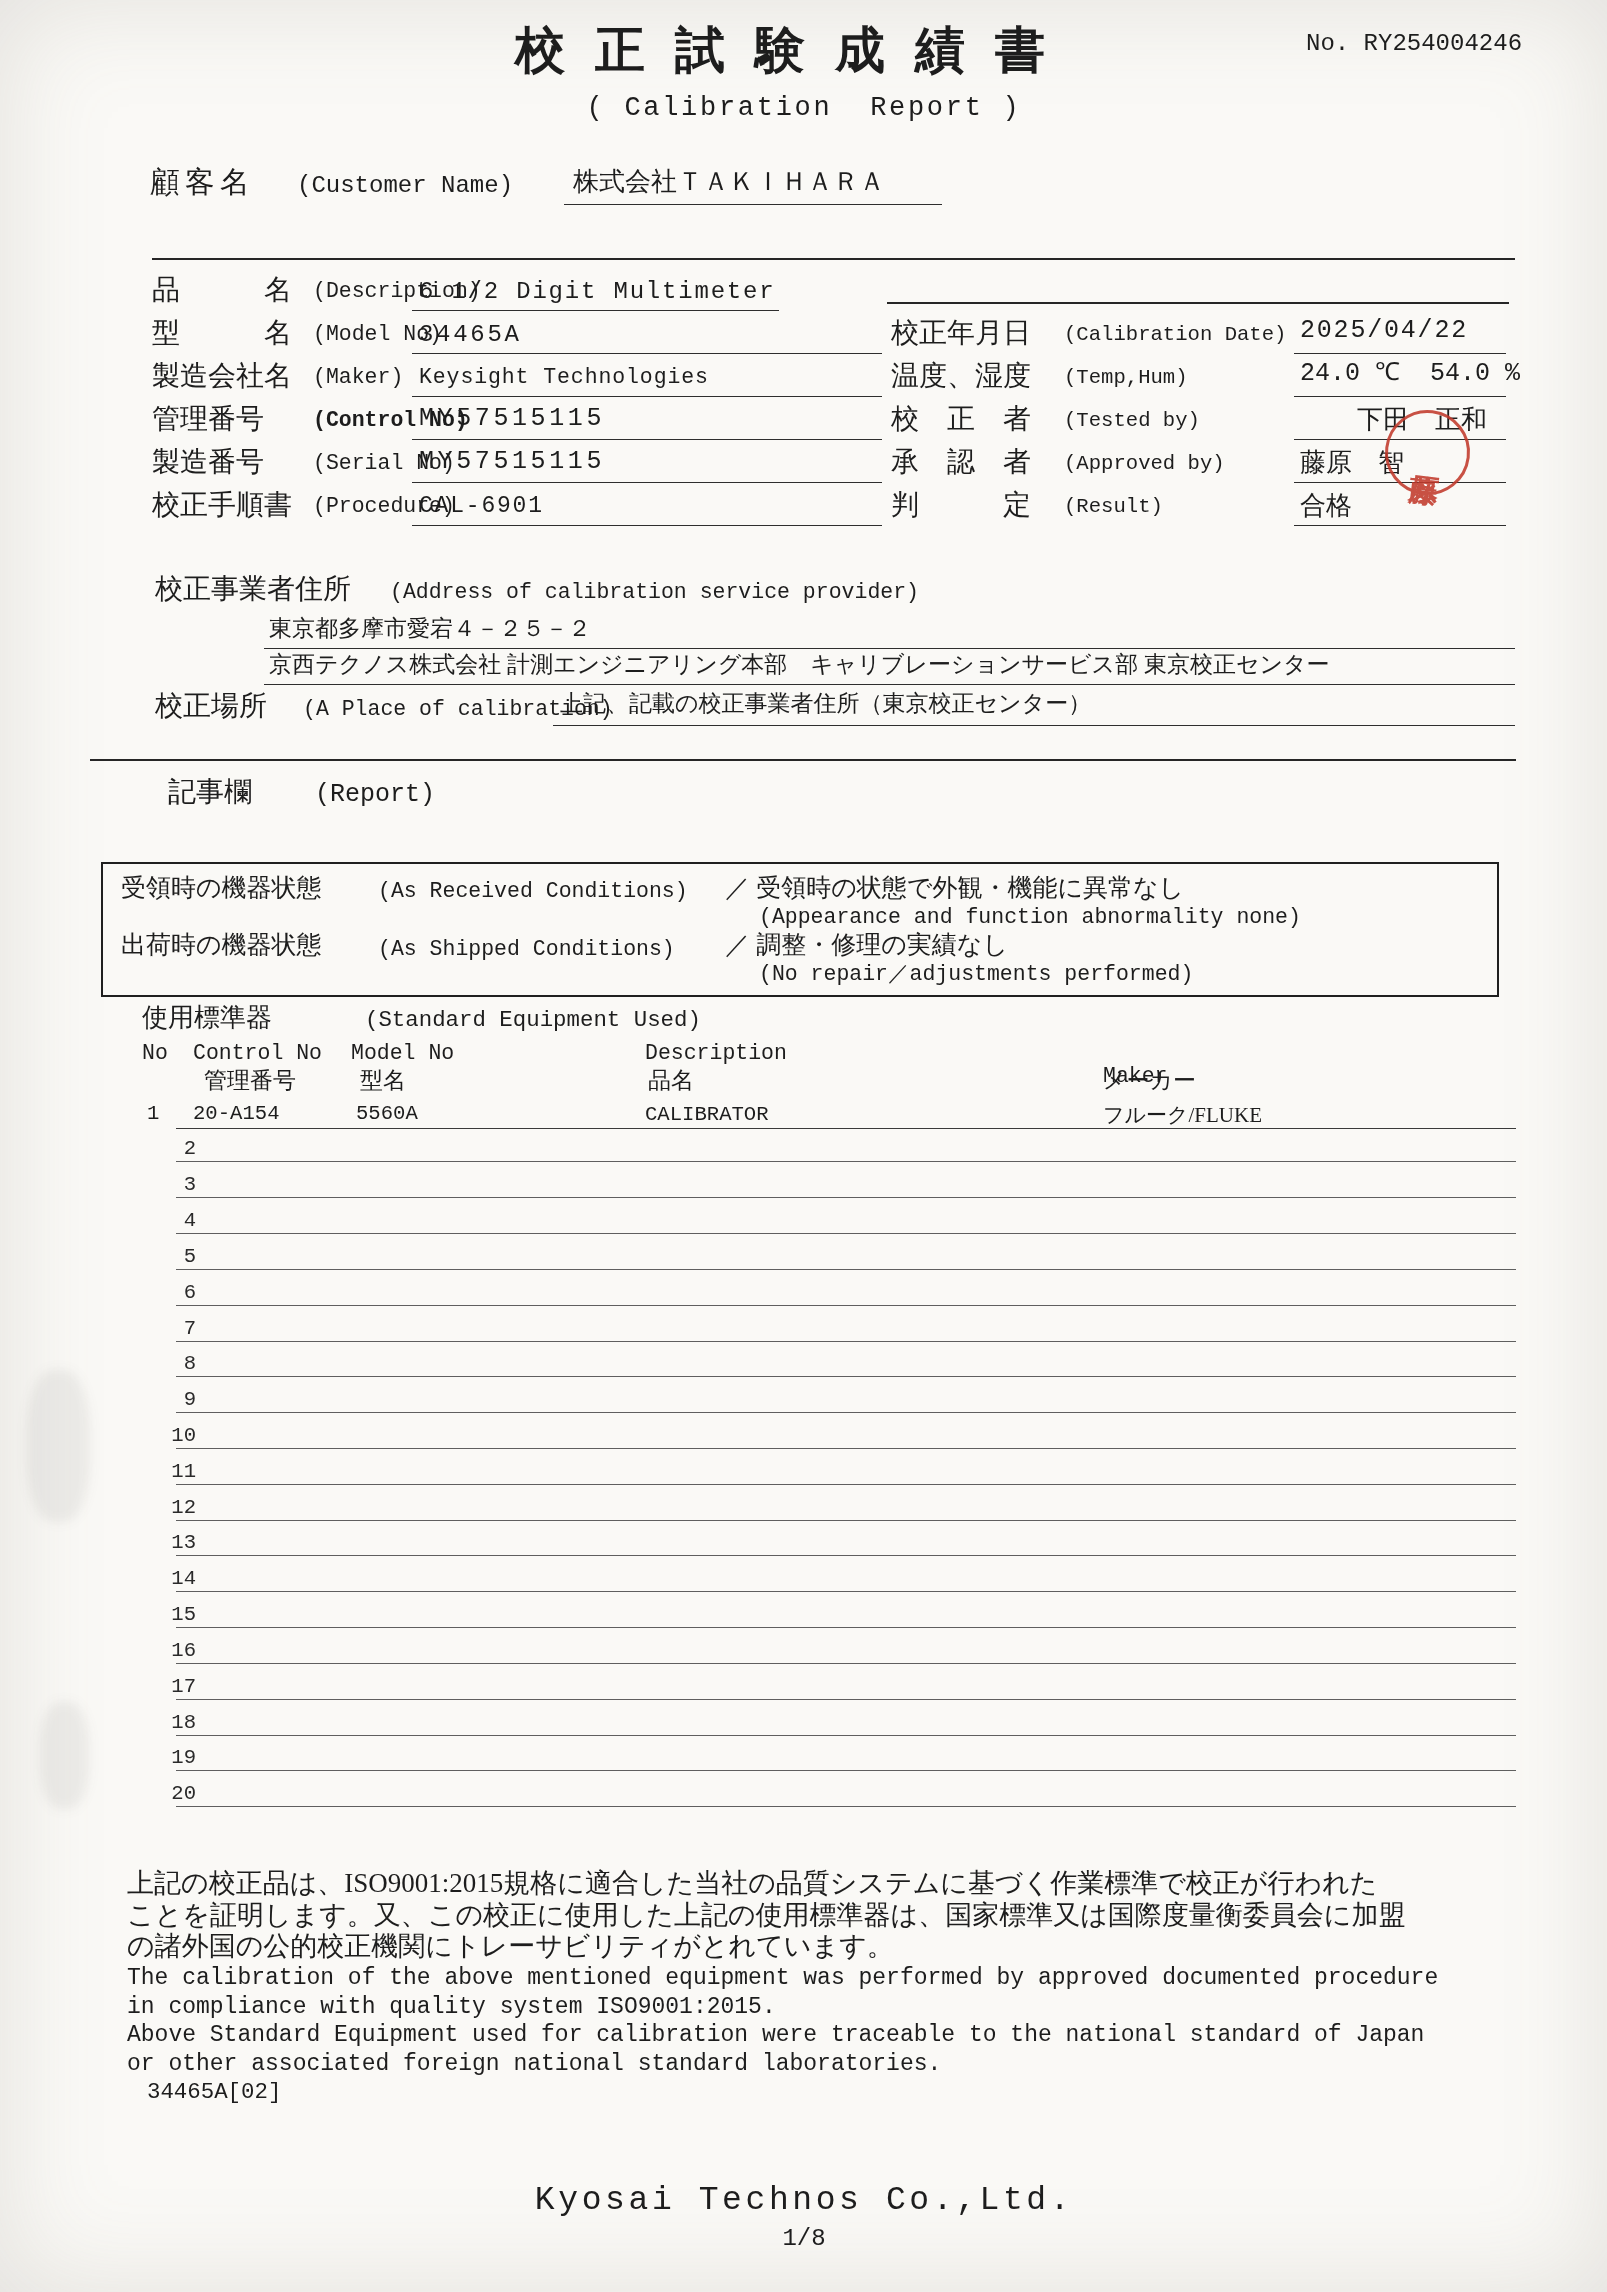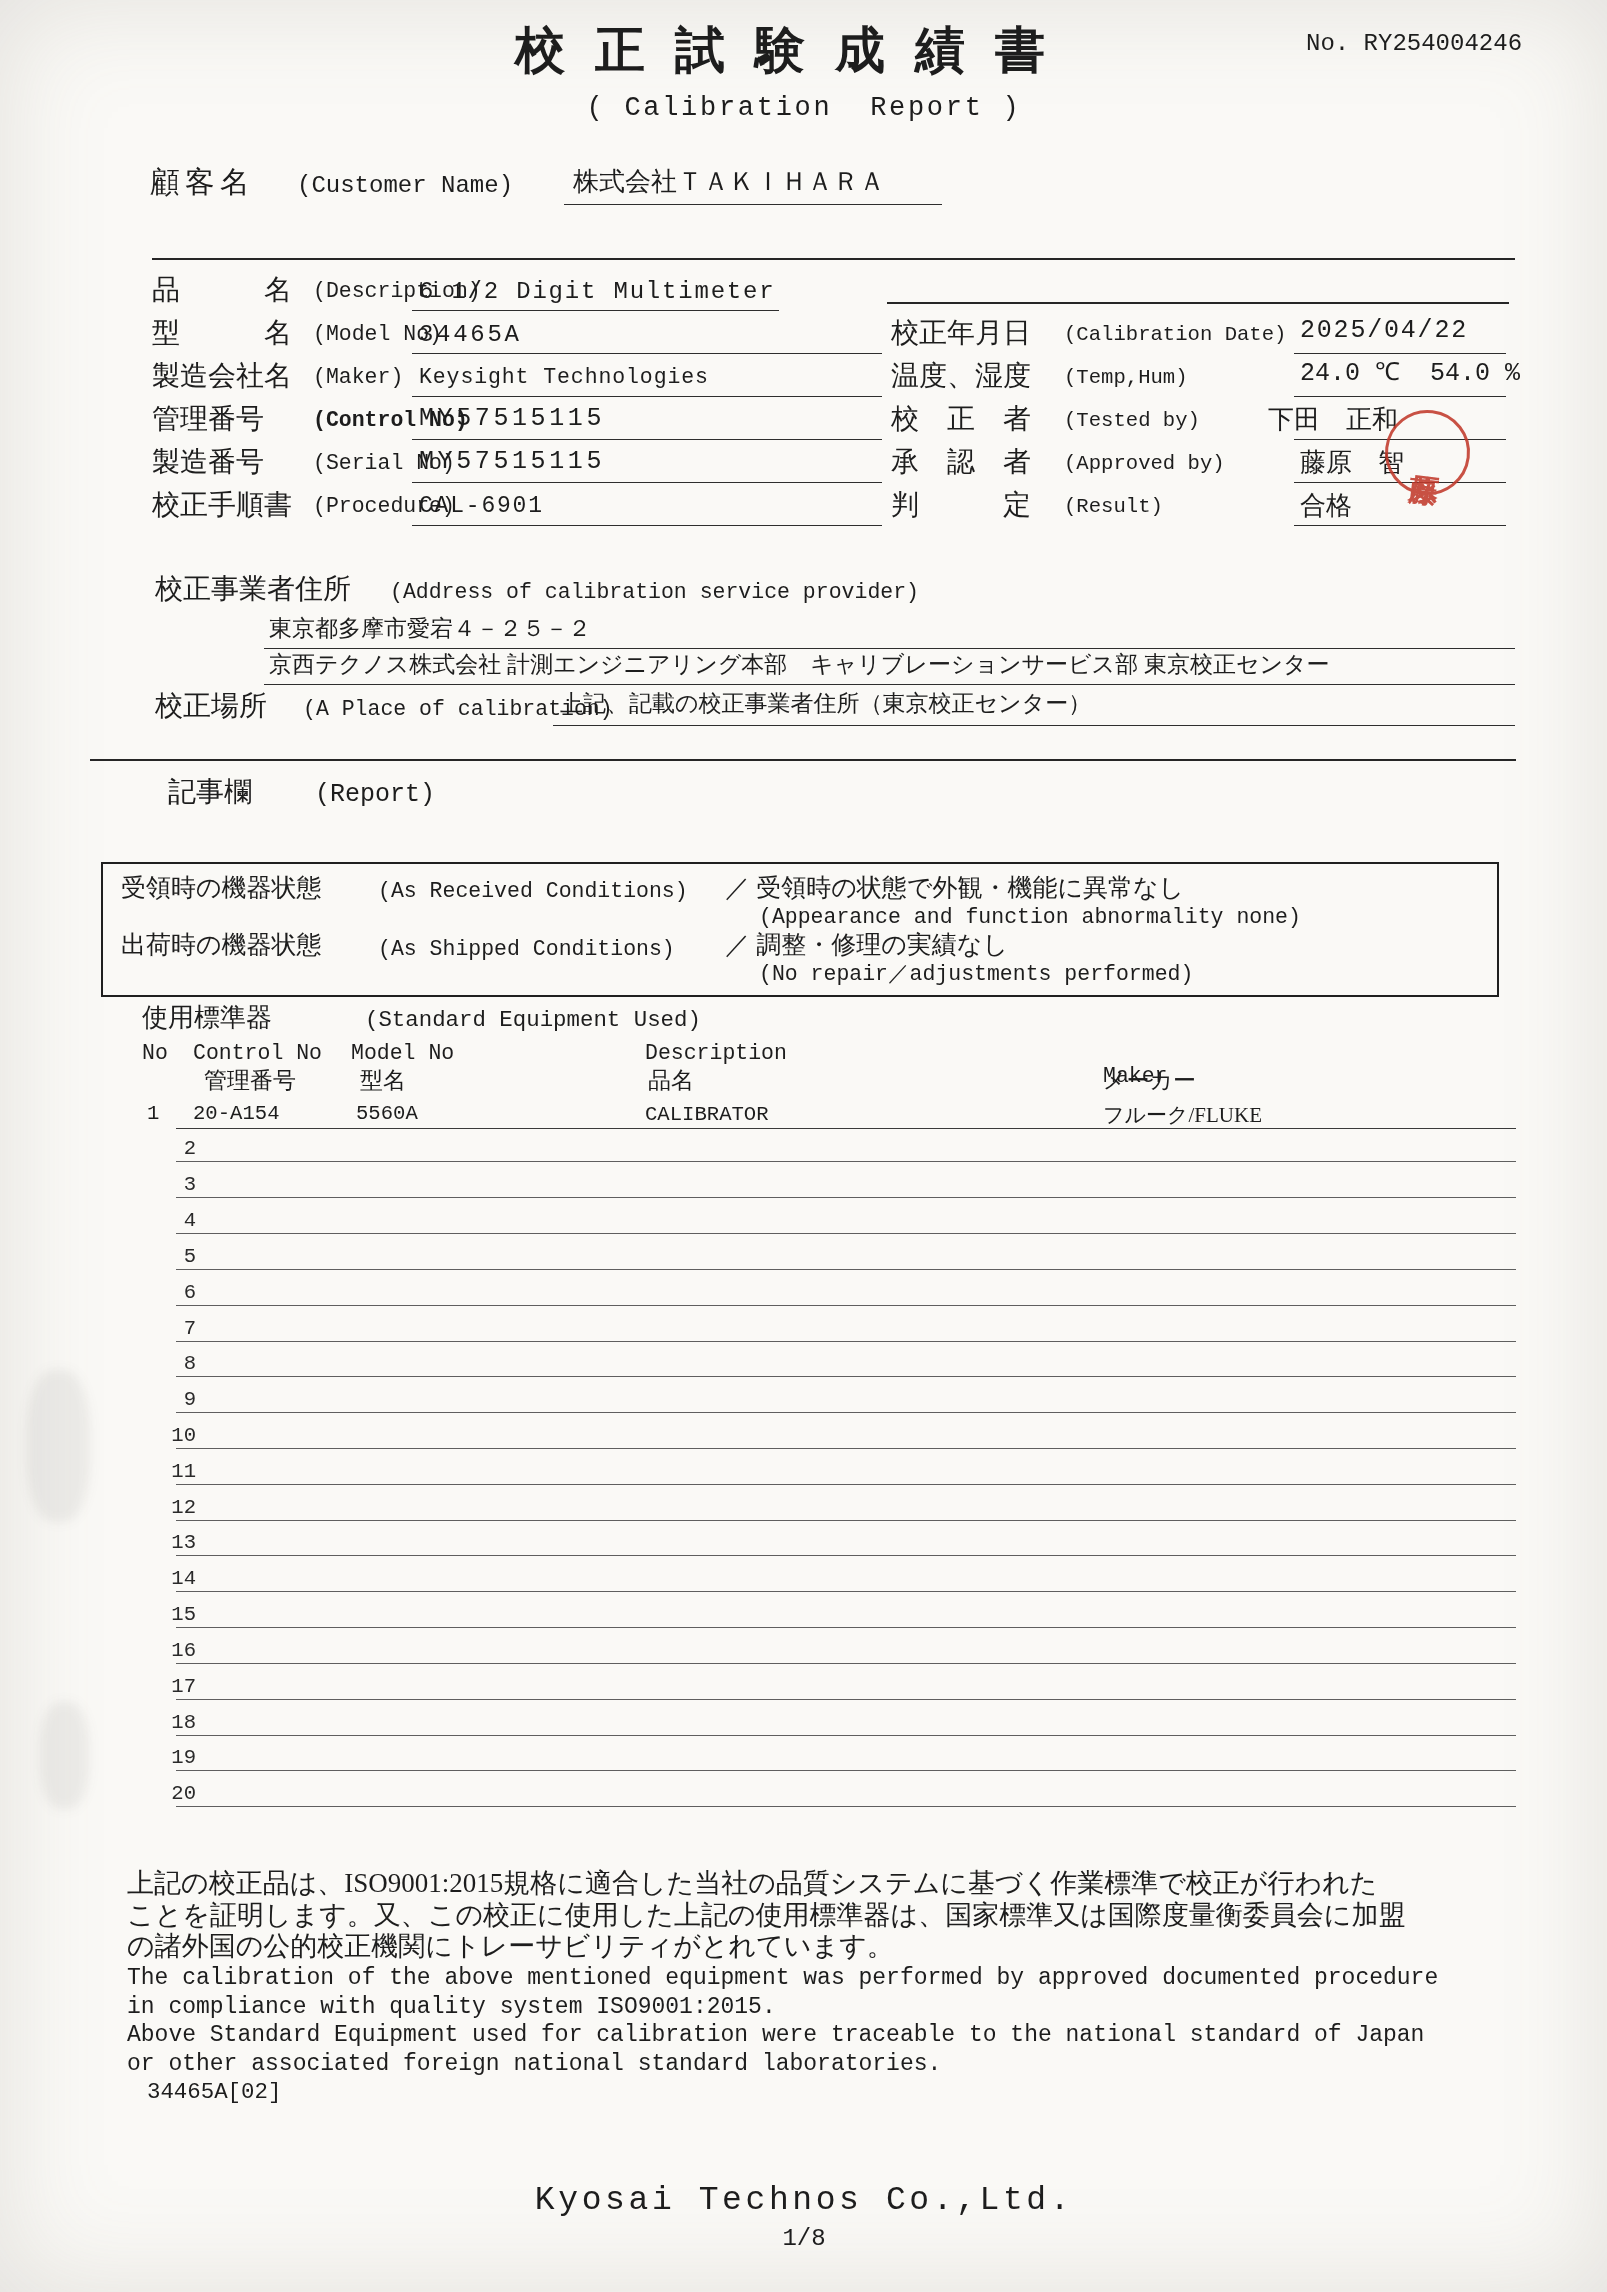--- a/index.html
+++ b/index.html
@@ -92,21 +92,21 @@
   <div class="abs mono" style="left:1300px;top:317px;font-size:25px;letter-spacing:1.8px;">2025/04/22</div>
   <div class="uline" style="left:1294px;top:353px;width:212px;"></div>
 
   <div class="abs jp" style="left:891px;top:360px;font-size:28px;">温度、湿度</div>
   <div class="abs mono" style="left:1064px;top:366px;font-size:20.6px;">(Temp,Hum)</div>
   <div class="abs mono" style="left:1300px;top:360px;font-size:25px;">24.0 ℃  54.0 %</div>
   <div class="uline" style="left:1294px;top:396px;width:212px;"></div>
 
   <div class="abs jp" style="left:891px;top:403px;font-size:28px;">校　正　者</div>
   <div class="abs mono" style="left:1064px;top:409px;font-size:20.6px;">(Tested by)</div>
-  <div class="abs jp" style="left:1268px;top:405px;font-size:26px;">下田　正和</div>
+  <div class="abs jp" style="left:1357px;top:405px;font-size:26px;">下田　正和</div>
   <div class="uline" style="left:1294px;top:439px;width:212px;"></div>
 
   <div class="abs jp" style="left:891px;top:446px;font-size:28px;">承　認　者</div>
   <div class="abs mono" style="left:1064px;top:452px;font-size:20.6px;">(Approved by)</div>
   <div class="abs jp" style="left:1300px;top:448px;font-size:26px;">藤原　智</div>
   <div class="uline" style="left:1294px;top:482px;width:212px;"></div>
 
   <div class="abs jp" style="left:891px;top:489px;font-size:28px;">判　　　定</div>
   <div class="abs mono" style="left:1064px;top:495px;font-size:20.6px;">(Result)</div>
   <div class="abs jp" style="left:1300px;top:491px;font-size:26px;">合格</div>

